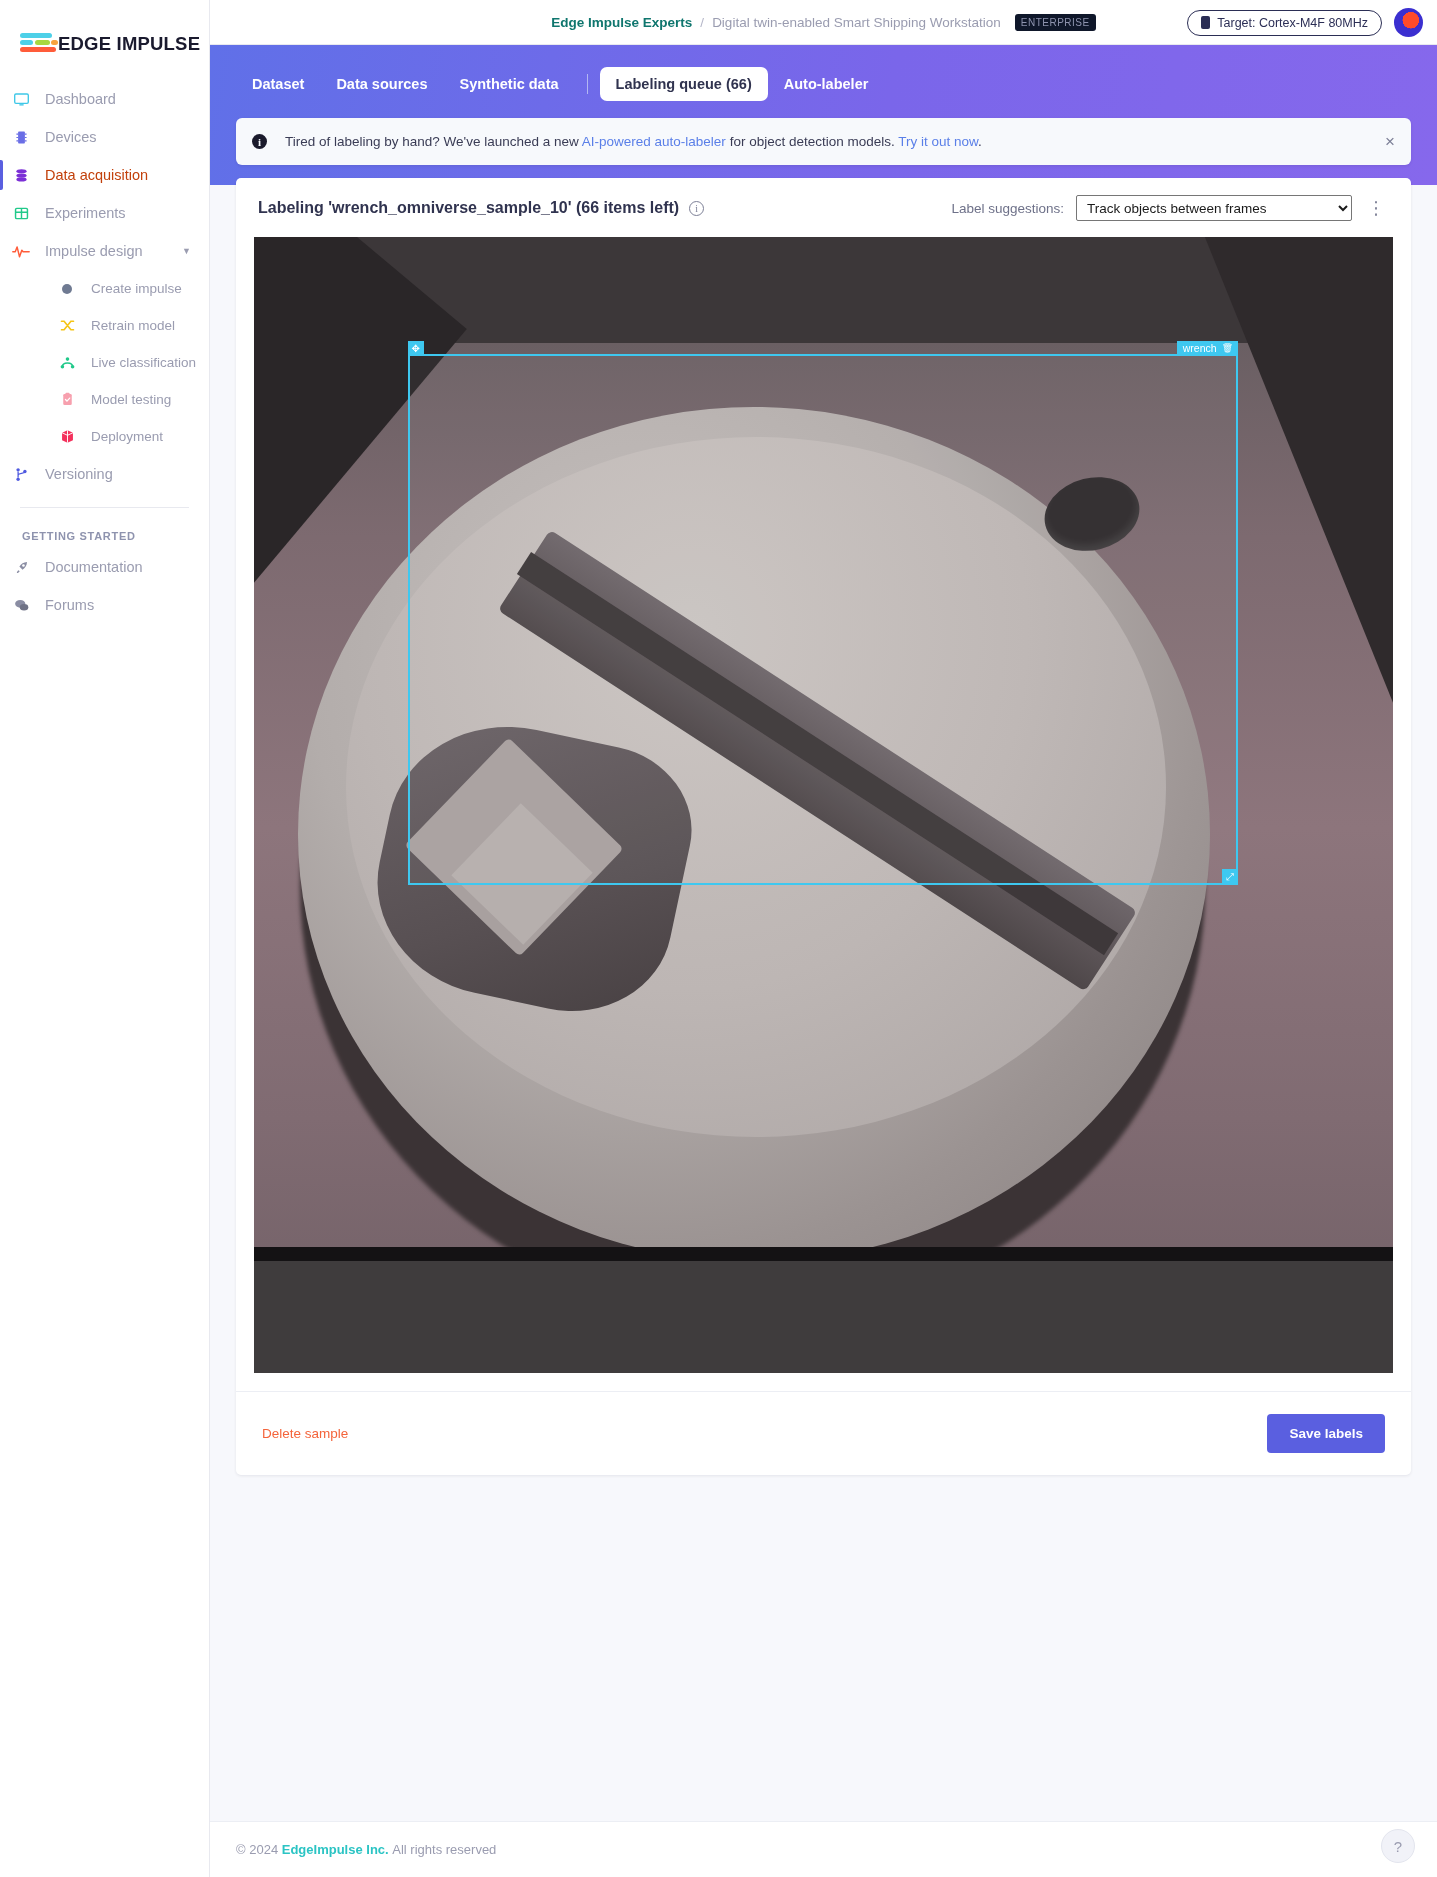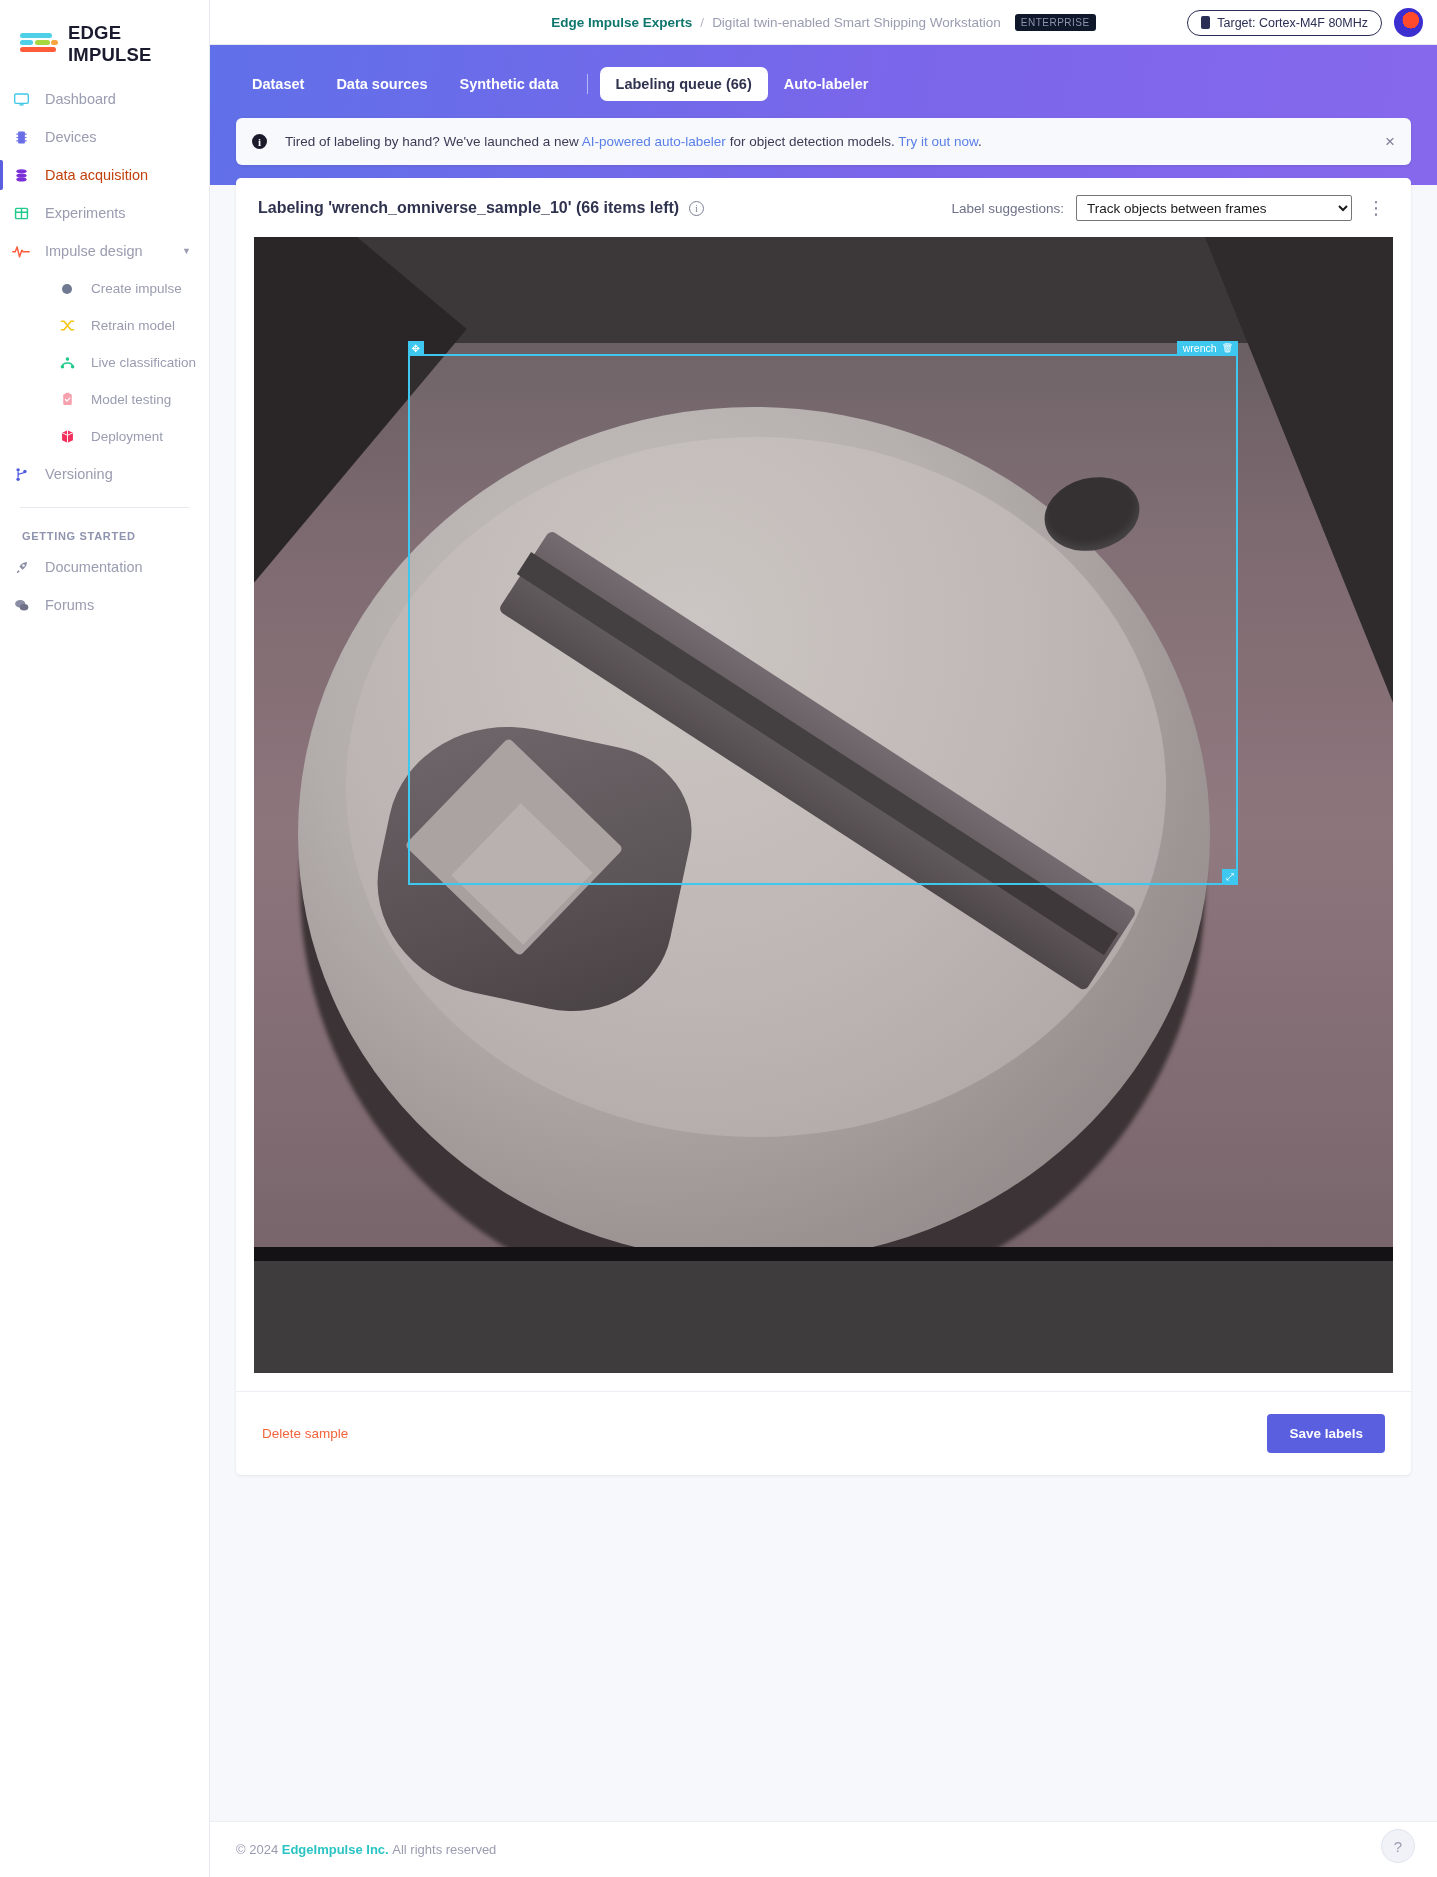--- a/index.html
+++ b/index.html
@@ -12,21 +12,21 @@
   .app { position: relative; width: 1437px; height: 1877px; display: flex; }
 
   
   .sidebar {
     width: 210px; height: 1877px; flex: 0 0 210px;
     background: #ffffff;
     border-right: 1px solid #e8e9ef;
     position: relative;
     z-index: 5;
   }
-  .logo-row { display: flex; align-items: center; gap: 10px; padding: 22px 0 0 20px; height: 66px; }
+  .logo-row { display: flex; align-items: center; gap: 0; padding: 22px 0 0 20px; height: 66px; }
   .logo-mark { width: 38px; height: 28px; position: relative; flex: 0 0 38px; }
   .logo-mark i { position: absolute; display: block; border-radius: 4px; height: 5px; }
   .lm1 { background: #4dd0e8; left: 2px;  top: 3px;  width: 30px; }
   .lm2 { background: #4dd0e8; left: 0px;  top: 10px; width: 13px; }
   .lm3 { background: #a8d840; left: 15px; top: 10px; width: 15px; }
   .lm5 { background: #ff5c3a; left: 2px;  top: 17px; width: 34px; }
   .lm-dot { position:absolute; width:7px; height:7px; border-radius:50%; }
   .logo-text { font-size: 18.5px; font-weight: bold; letter-spacing: .2px; color: #1a1a2e; }
 
   .nav { padding-top: 14px; }

